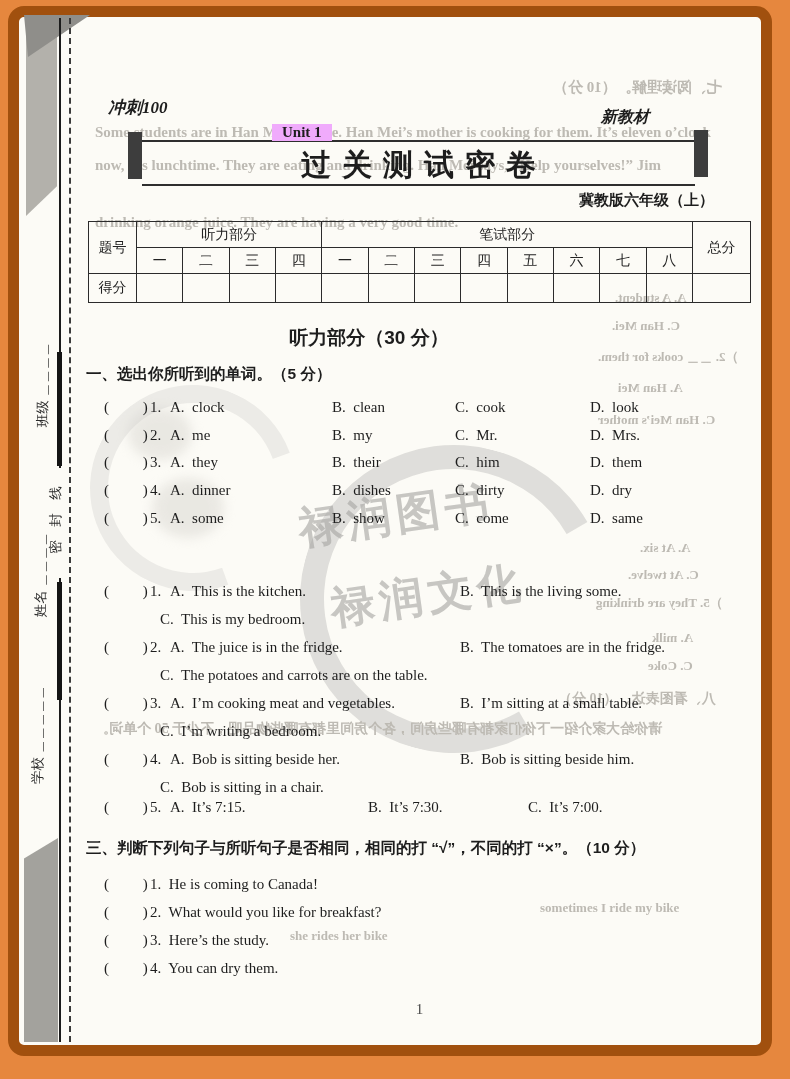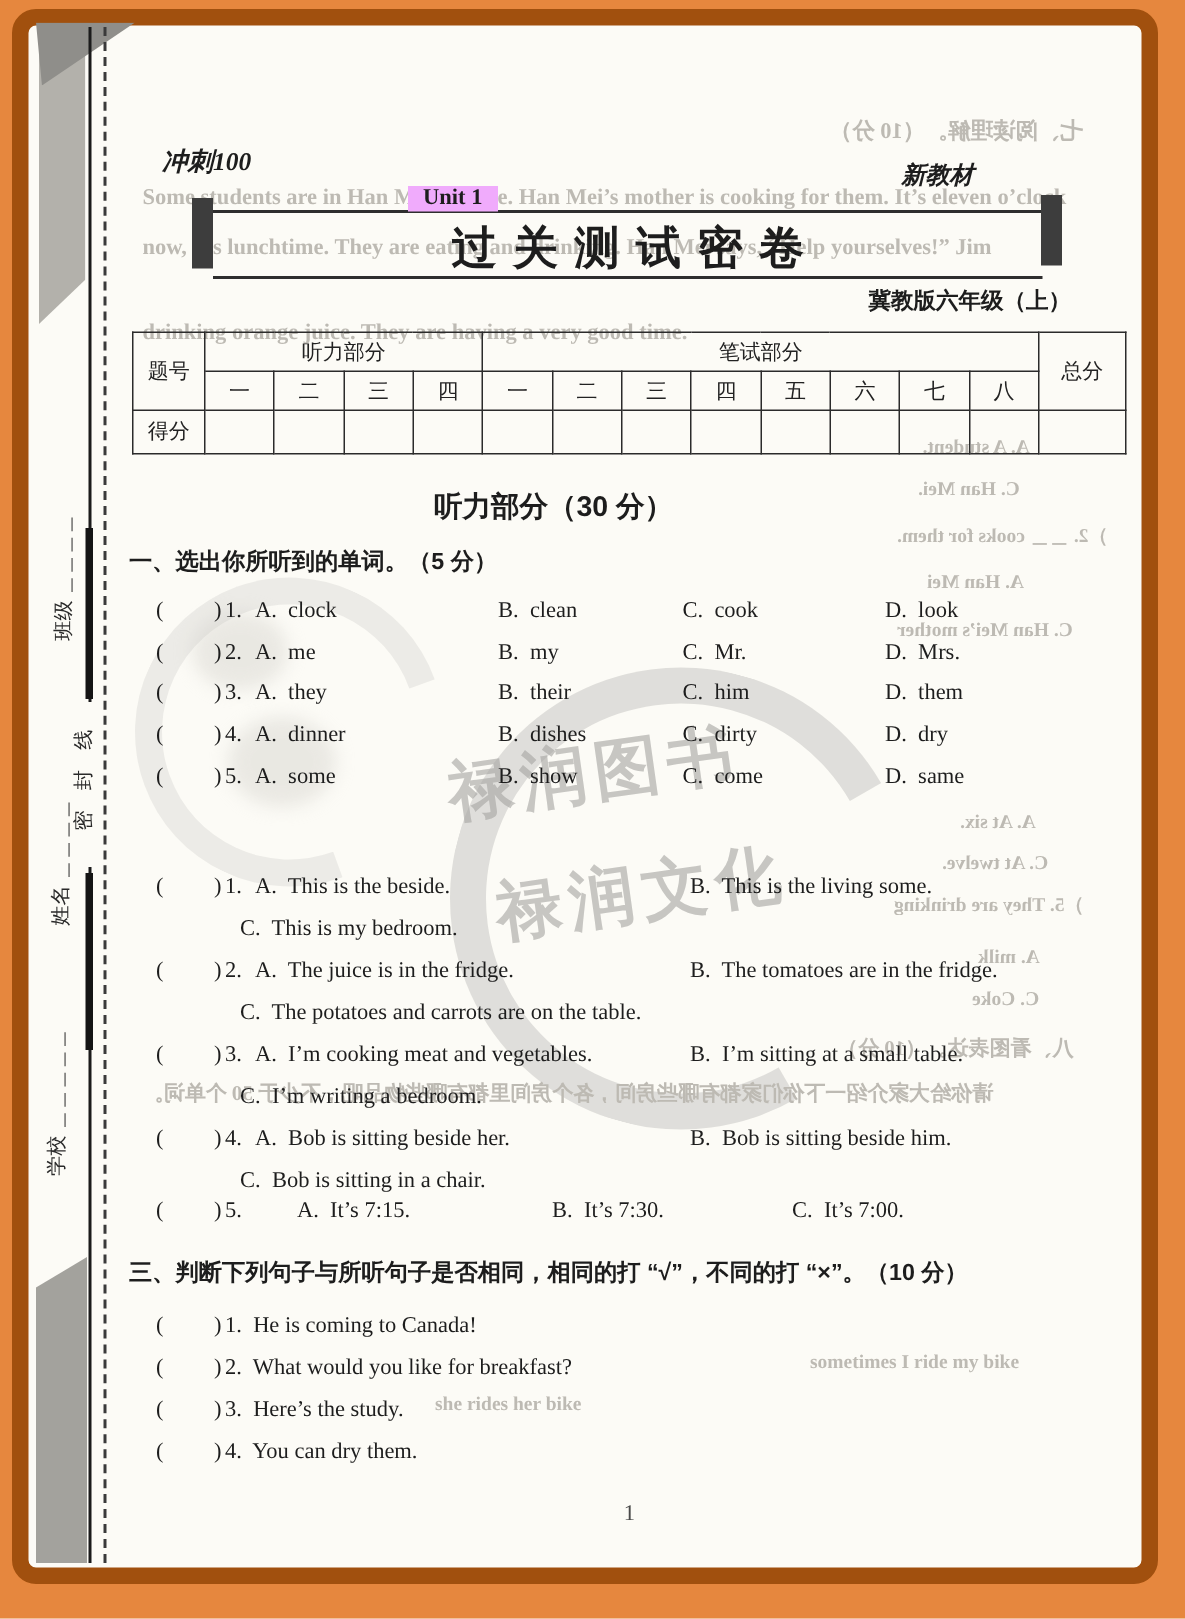--- a/index.html
+++ b/index.html
@@ -57,21 +57,21 @@
     font-size:19px;font-weight:700;font-family:"Liberation Sans","DejaVu Sans",sans-serif;z-index:3;}
   .sec-title{position:absolute;left:86px;font-size:15.5px;font-weight:700;
     font-family:"Liberation Sans","DejaVu Sans",sans-serif;z-index:3;white-space:nowrap;}
   
   .qrow{position:absolute;left:0;width:790px;height:24px;z-index:3;}
   .qrow span{position:absolute;top:0;font-size:15px;white-space:pre;}
   .br{left:104px;}
   .pnum{left:150px;}
   .optA1{left:170px;}.optB1{left:332px;}.optC1{left:455px;}.optD1{left:590px;}
   .optA2{left:170px;}.optB2{left:460px;}.optC2{left:160px;}
-  .opt5A{left:170px;margin-left:28px;}.opt5B{left:368px;}.opt5C{left:528px;}
+  .opt5A{left:170px;}.opt5B{left:368px;}.opt5C{left:528px;}
   .p3text{left:150px;}
   
   .wm-ring{position:absolute;border-radius:50%;border-style:solid;border-color:#c9c8c5;
     border-right-color:transparent;opacity:.55;z-index:1;}
   .wm-ring-big{left:300px;top:445px;width:260px;height:260px;border-width:24px;transform:rotate(15deg);}
   .wm-ring-small{left:90px;top:385px;width:170px;height:170px;border-width:18px;opacity:.3;transform:rotate(25deg);}
   .wm-text{position:absolute;font-size:44px;font-weight:700;color:#a5a4a1;opacity:.6;
     letter-spacing:5px;transform:rotate(-8deg);z-index:1;white-space:nowrap;
     font-family:"Liberation Sans","DejaVu Sans",sans-serif;}
   .wm1{left:298px;top:486px;}
@@ -242,21 +242,21 @@
     <span class="optA1">A.  some</span>
     <span class="optB1">B.  show</span>
     <span class="optC1">C.  come</span>
     <span class="optD1">D.  same</span>
   </div>
 
 
   <div class="qrow" style="top:583px;">
     <span class="br">(         )</span>
     <span class="pnum">1.</span>
-    <span class="optA2">A.  This is the beside.</span>
+    <span class="optA2">A.  This is the kitchen.</span>
     <span class="optB2">B.  This is the living some.</span>
   </div>
   <div class="qrow" style="top:611px;">
     <span class="optC2">C.  This is my bedroom.</span>
   </div>
 
   <div class="qrow" style="top:639px;">
     <span class="br">(         )</span>
     <span class="pnum">2.</span>
     <span class="optA2">A.  The juice is in the fridge.</span>

